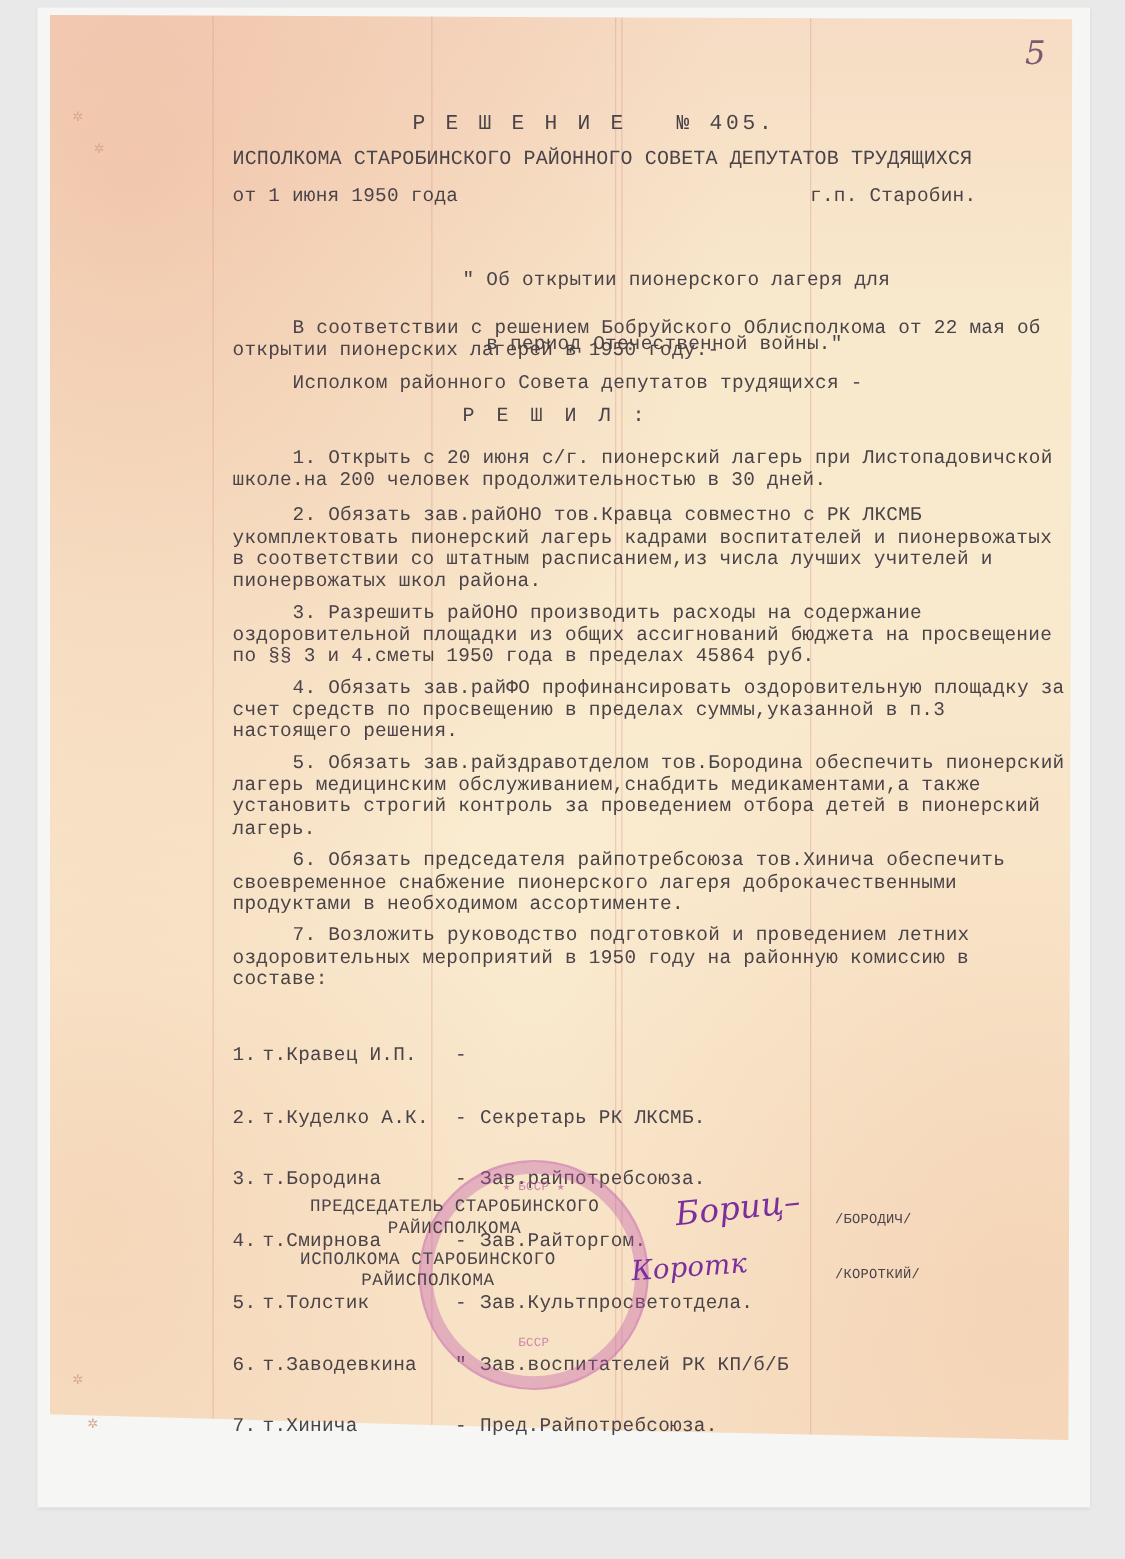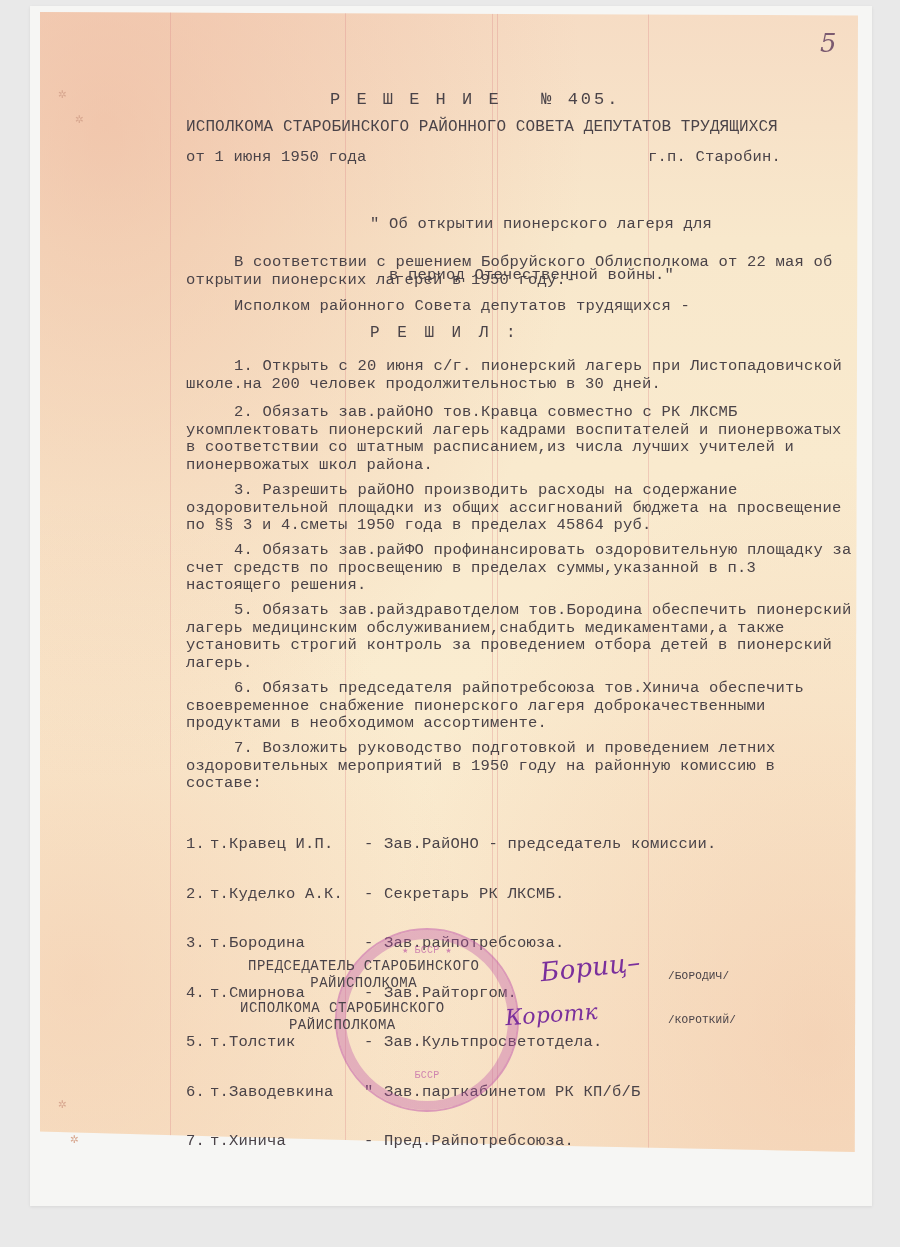--- a/index.html
+++ b/index.html
@@ -120,21 +120,20 @@
   </div>
   <div class="line body-block" style="top:740px">
     <p class="para">7. Возложить руководство подготовкой и проведением летних оздоровительных мероприятий в 1950 году на районную комиссию в составе:</p>
   </div>
 
   <div class="line members">
     <div class="member">
       <span class="m-num">1.</span>
       <span class="m-name">т.Кравец И.П.</span>
       <span class="m-dash">-</span>
-      <span>Зав.РайОНО - председатель комиссии.</span>
     </div>
     <div class="member">
       <span class="m-num">2.</span>
       <span class="m-name">т.Куделко А.К.</span>
       <span class="m-dash">-</span>
       <span>Секретарь РК ЛКСМБ.</span>
     </div>
     <div class="member">
       <span class="m-num">3.</span>
       <span class="m-name">т.Бородина</span>
@@ -150,21 +149,21 @@
     <div class="member">
       <span class="m-num">5.</span>
       <span class="m-name">т.Толстик</span>
       <span class="m-dash">-</span>
       <span>Зав.Культпросветотдела.</span>
     </div>
     <div class="member">
       <span class="m-num">6.</span>
       <span class="m-name">т.Заводевкина</span>
       <span class="m-dash">"</span>
-      <span>Зав.парткабинетом РК КП/б/Б</span>
+      <span>Зав.воспитателей РК КП/б/Б</span>
     </div>
     <div class="member">
       <span class="m-num">7.</span>
       <span class="m-name">т.Хинича</span>
       <span class="m-dash">-</span>
       <span>Пред.Райпотребсоюза.</span>
     </div>
   </div>
 
   <div class="stamp">

